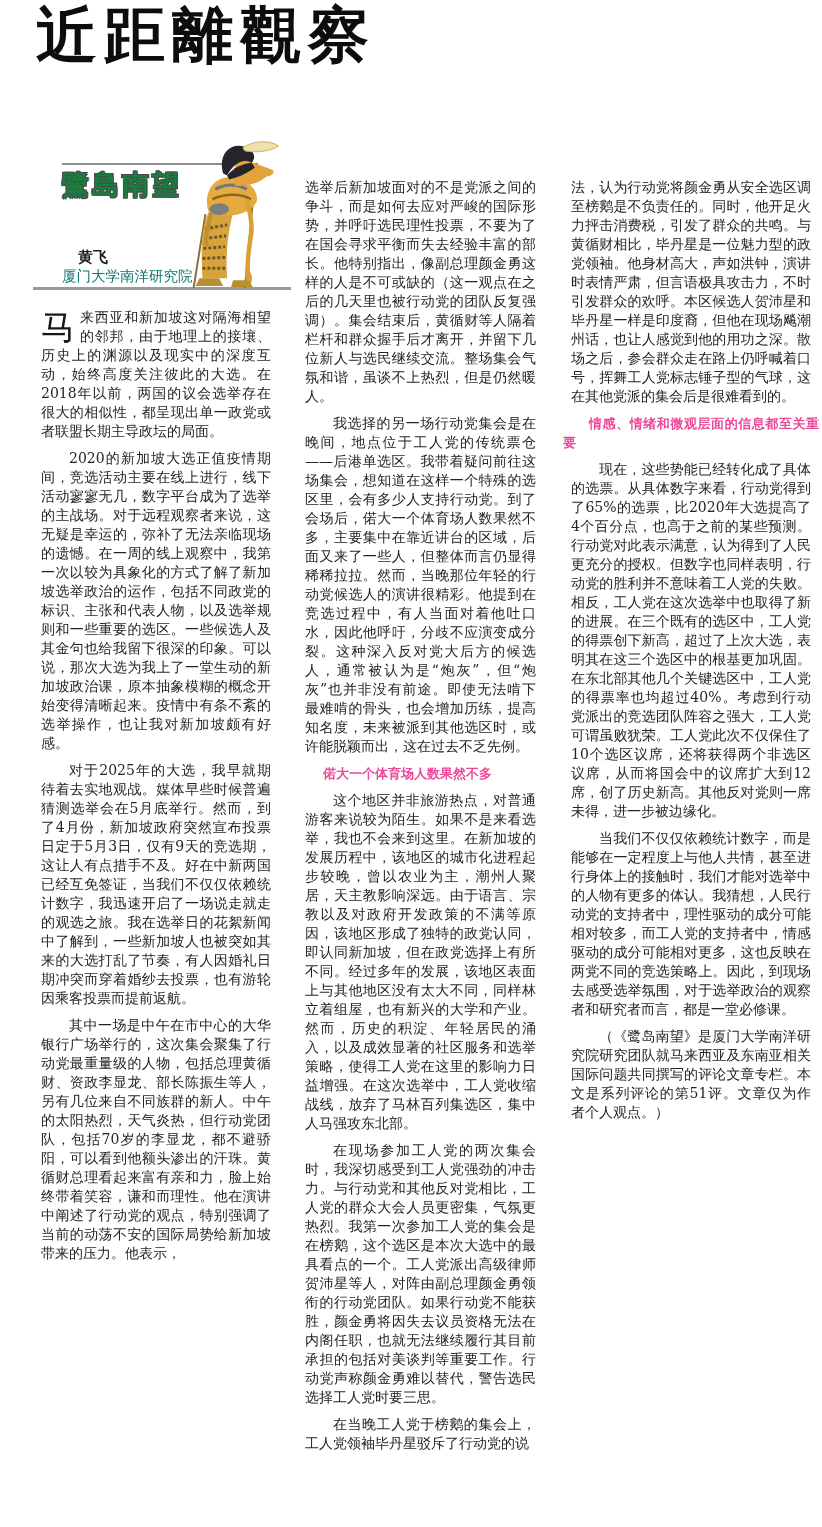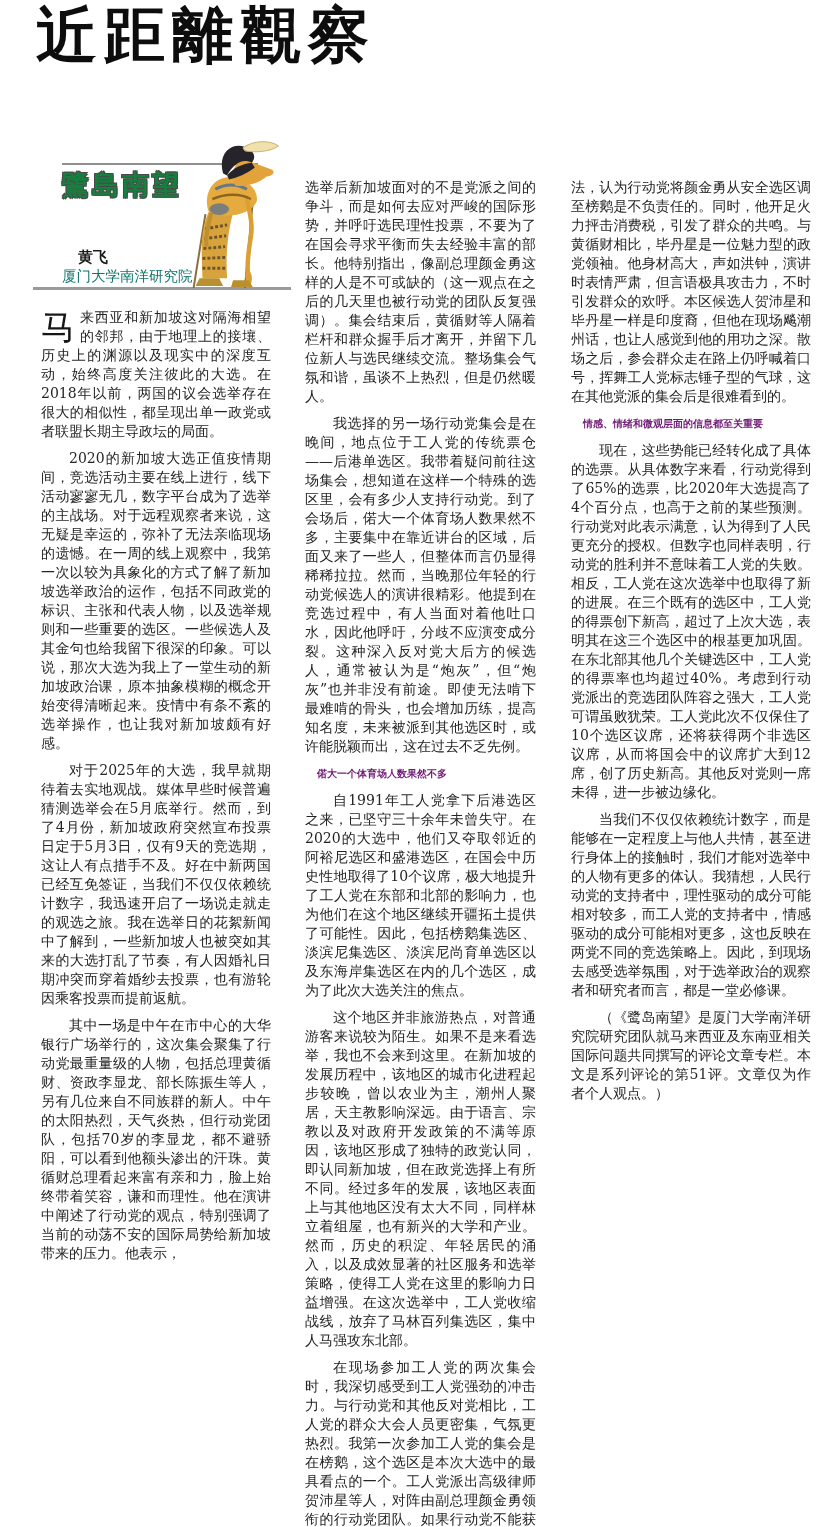--- a/index.html
+++ b/index.html
@@ -60,22 +60,22 @@
   .para.first{text-indent:0;}
   .dropcap{
     float:left;
     font-size:34px;line-height:36px;
     padding:1px 5px 0 0;
     color:#161616;font-weight:400;
   }
   .subhead{
     margin:0;
     font-family:"DejaVu Sans", sans-serif;
-    font-size:10px;line-height:19px;font-weight:700;
-    color:#701a75;
+    font-size:13px;line-height:19px;font-weight:700;
+    color:#ec4899;
     text-indent:2em;text-align:justify;
   }
 </style>
 </head>
 <body>
 
 <div class="page">
 
   <h1 class="headline">
     <span class="hl-line">近距離觀察</span>
@@ -115,21 +115,20 @@
     <p class="para first"><span class="dropcap">马</span><span>来西亚和新加坡这对隔海相望的邻邦，由于地理上的接壤、历史上的渊源以及现实中的深度互动，始终高度关注彼此的大选。在2018年以前，两国的议会选举存在很大的相似性，都呈现出单一政党或者联盟长期主导政坛的局面。</span></p>
     <p class="para">2020的新加坡大选正值疫情期间，竞选活动主要在线上进行，线下活动寥寥无几，数字平台成为了选举的主战场。对于远程观察者来说，这无疑是幸运的，弥补了无法亲临现场的遗憾。在一周的线上观察中，我第一次以较为具象化的方式了解了新加坡选举政治的运作，包括不同政党的标识、主张和代表人物，以及选举规则和一些重要的选区。一些候选人及其金句也给我留下很深的印象。可以说，那次大选为我上了一堂生动的新加坡政治课，原本抽象模糊的概念开始变得清晰起来。疫情中有条不紊的选举操作，也让我对新加坡颇有好感。</p>
     <p class="para">对于2025年的大选，我早就期待着去实地观战。媒体早些时候普遍猜测选举会在5月底举行。然而，到了4月份，新加坡政府突然宣布投票日定于5月3日，仅有9天的竞选期，这让人有点措手不及。好在中新两国已经互免签证，当我们不仅仅依赖统计数字，我迅速开启了一场说走就走的观选之旅。我在选举日的花絮新闻中了解到，一些新加坡人也被突如其来的大选打乱了节奏，有人因婚礼日期冲突而穿着婚纱去投票，也有游轮因乘客投票而提前返航。</p>
     <p class="para">其中一场是中午在市中心的大华银行广场举行的，这次集会聚集了行动党最重量级的人物，包括总理黄循财、资政李显龙、部长陈振生等人，另有几位来自不同族群的新人。中午的太阳热烈，天气炎热，但行动党团队，包括70岁的李显龙，都不避骄阳，可以看到他额头渗出的汗珠。黄循财总理看起来富有亲和力，脸上始终带着笑容，谦和而理性。他在演讲中阐述了行动党的观点，特别强调了当前的动荡不安的国际局势给新加坡带来的压力。他表示，</p>
   </div>
 
   <div class="col col2">
     <p class="para cont">选举后新加坡面对的不是党派之间的争斗，而是如何去应对严峻的国际形势，并呼吁选民理性投票，不要为了在国会寻求平衡而失去经验丰富的部长。他特别指出，像副总理颜金勇这样的人是不可或缺的（这一观点在之后的几天里也被行动党的团队反复强调）。集会结束后，黄循财等人隔着栏杆和群众握手后才离开，并留下几位新人与选民继续交流。整场集会气氛和谐，虽谈不上热烈，但是仍然暖人。</p>
     <p class="para">我选择的另一场行动党集会是在晚间，地点位于工人党的传统票仓——后港单选区。我带着疑问前往这场集会，想知道在这样一个特殊的选区里，会有多少人支持行动党。到了会场后，偌大一个体育场人数果然不多，主要集中在靠近讲台的区域，后面又来了一些人，但整体而言仍显得稀稀拉拉。然而，当晚那位年轻的行动党候选人的演讲很精彩。他提到在竞选过程中，有人当面对着他吐口水，因此他呼吁，分歧不应演变成分裂。这种深入反对党大后方的候选人，通常被认为是“炮灰”，但“炮灰”也并非没有前途。即使无法啃下最难啃的骨头，也会增加历练，提高知名度，未来被派到其他选区时，或许能脱颖而出，这在过去不乏先例。</p>
     <h3 class="subhead">偌大一个体育场人数果然不多</h3>
-    <p class="para">自1991年工人党拿下后港选区之来，已坚守三十余年未曾失守。在2020的大选中，他们又夺取邻近的阿裕尼选区和盛港选区，在国会中历史性地取得了10个议席，极大地提升了工人党在东部和北部的影响力，也为他们在这个地区继续开疆拓土提供了可能性。因此，包括榜鹅集选区、淡滨尼集选区、淡滨尼尚育单选区以及东海岸集选区在内的几个选区，成为了此次大选关注的焦点。</p>
     <p class="para">这个地区并非旅游热点，对普通游客来说较为陌生。如果不是来看选举，我也不会来到这里。在新加坡的发展历程中，该地区的城市化进程起步较晚，曾以农业为主，潮州人聚居，天主教影响深远。由于语言、宗教以及对政府开发政策的不满等原因，该地区形成了独特的政党认同，即认同新加坡，但在政党选择上有所不同。经过多年的发展，该地区表面上与其他地区没有太大不同，同样林立着组屋，也有新兴的大学和产业。然而，历史的积淀、年轻居民的涌入，以及成效显著的社区服务和选举策略，使得工人党在这里的影响力日益增强。在这次选举中，工人党收缩战线，放弃了马林百列集选区，集中人马强攻东北部。</p>
     <p class="para">在现场参加工人党的两次集会时，我深切感受到工人党强劲的冲击力。与行动党和其他反对党相比，工人党的群众大会人员更密集，气氛更热烈。我第一次参加工人党的集会是在榜鹅，这个选区是本次大选中的最具看点的一个。工人党派出高级律师贺沛星等人，对阵由副总理颜金勇领衔的行动党团队。如果行动党不能获胜，颜金勇将因失去议员资格无法在内阁任职，也就无法继续履行其目前承担的包括对美谈判等重要工作。行动党声称颜金勇难以替代，警告选民选择工人党时要三思。</p>
     <p class="para">在当晚工人党于榜鹅的集会上，工人党领袖毕丹星驳斥了行动党的说</p>
   </div>
 
   <div class="col col3">
     <p class="para cont">法，认为行动党将颜金勇从安全选区调至榜鹅是不负责任的。同时，他开足火力抨击消费税，引发了群众的共鸣。与黄循财相比，毕丹星是一位魅力型的政党领袖。他身材高大，声如洪钟，演讲时表情严肃，但言语极具攻击力，不时引发群众的欢呼。本区候选人贺沛星和毕丹星一样是印度裔，但他在现场飚潮州话，也让人感觉到他的用功之深。散场之后，参会群众走在路上仍呼喊着口号，挥舞工人党标志锤子型的气球，这在其他党派的集会后是很难看到的。</p>
     <h3 class="subhead">情感、情绪和微观层面的信息都至关重要</h3>
     <p class="para">现在，这些势能已经转化成了具体的选票。从具体数字来看，行动党得到了65%的选票，比2020年大选提高了4个百分点，也高于之前的某些预测。行动党对此表示满意，认为得到了人民更充分的授权。但数字也同样表明，行动党的胜利并不意味着工人党的失败。相反，工人党在这次选举中也取得了新的进展。在三个既有的选区中，工人党的得票创下新高，超过了上次大选，表明其在这三个选区中的根基更加巩固。在东北部其他几个关键选区中，工人党的得票率也均超过40%。考虑到行动党派出的竞选团队阵容之强大，工人党可谓虽败犹荣。工人党此次不仅保住了10个选区议席，还将获得两个非选区议席，从而将国会中的议席扩大到12席，创了历史新高。其他反对党则一席未得，进一步被边缘化。</p>
     <p class="para">当我们不仅仅依赖统计数字，而是能够在一定程度上与他人共情，甚至进行身体上的接触时，我们才能对选举中的人物有更多的体认。我猜想，人民行动党的支持者中，理性驱动的成分可能相对较多，而工人党的支持者中，情感驱动的成分可能相对更多，这也反映在两党不同的竞选策略上。因此，到现场去感受选举氛围，对于选举政治的观察者和研究者而言，都是一堂必修课。</p>

